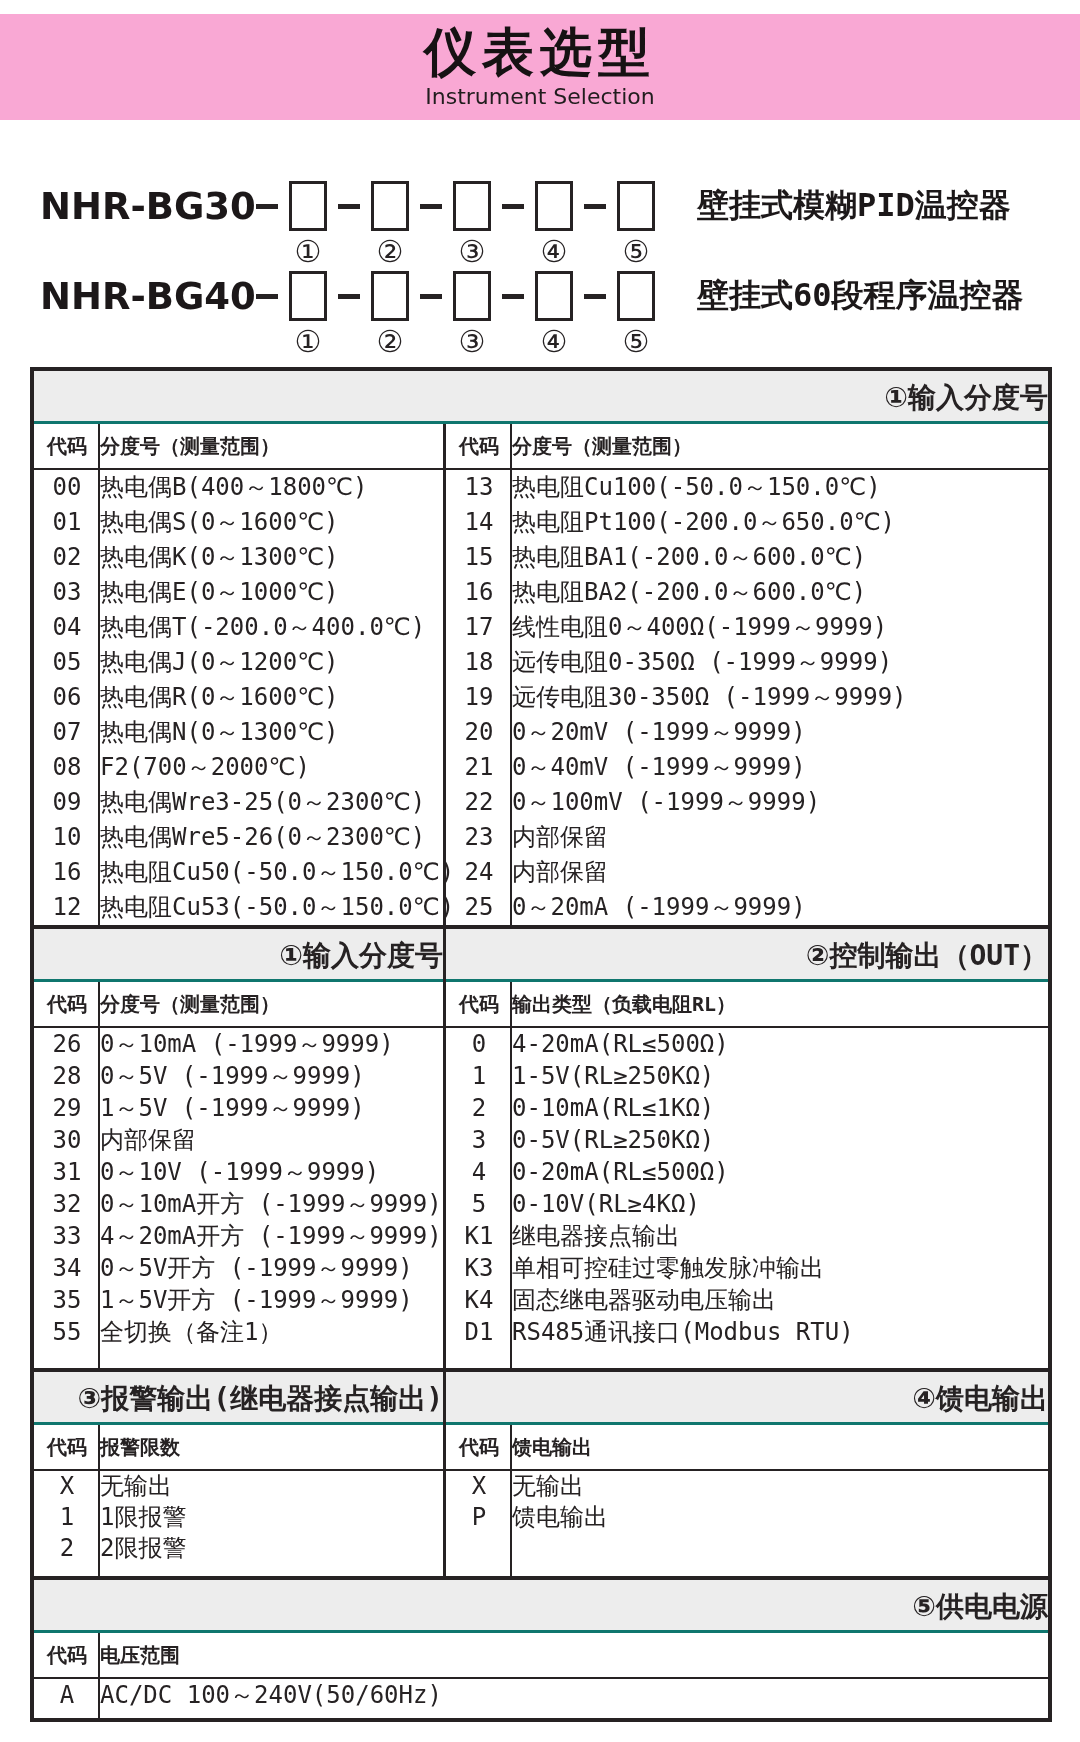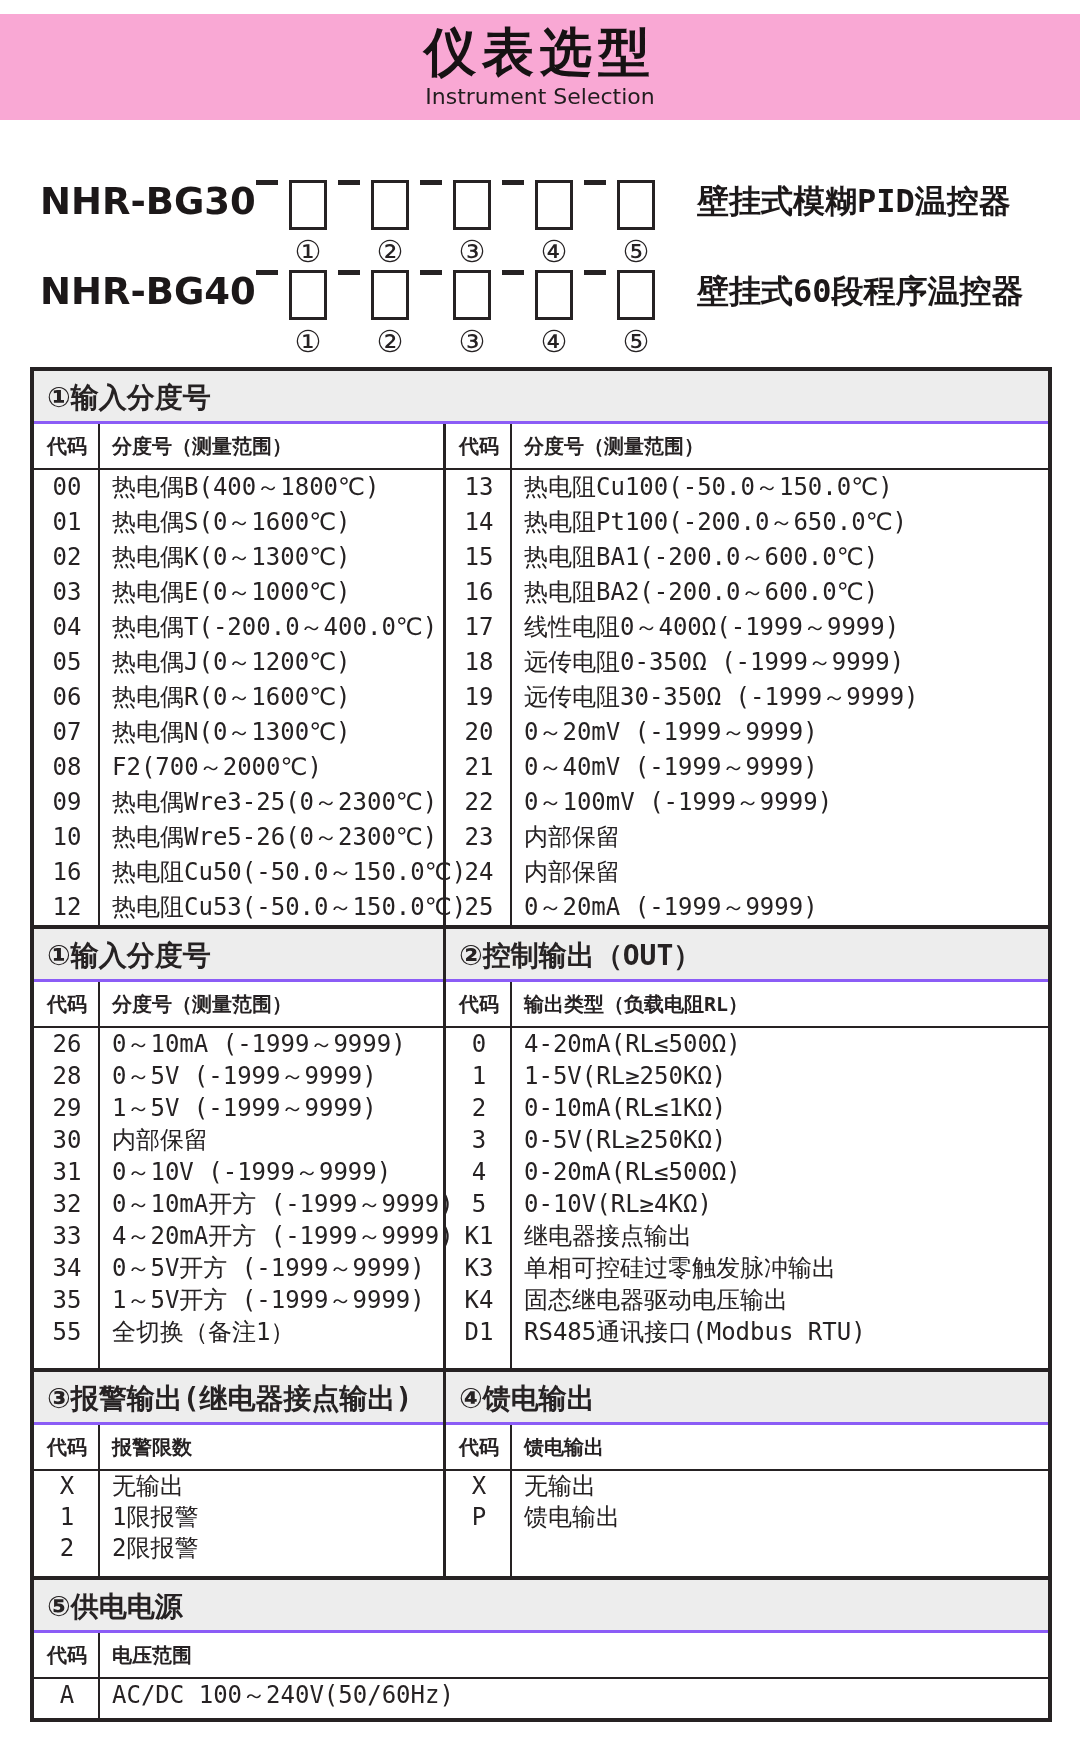--- a/index.html
+++ b/index.html
@@ -17,21 +17,21 @@
   .page-title {
     font-size:52px; font-weight:bold; letter-spacing:6px; color:#161213;
     font-family:"DejaVu Sans",sans-serif; line-height:1.05;
   }
   .page-subtitle {
     font-size:22px; color:#211d1e; margin-top:4px;
     font-family:"DejaVu Sans",sans-serif;
   }
   
   .model-area { margin:60px 0 0 40px; }
-  .model-line { display:flex; align-items:flex-start; height:52px; }
+  .model-line { display:flex; align-items:center; height:52px; }
   .model-name {
     width:205px; font-size:37px; font-weight:bold; letter-spacing:0px;
     font-family:"DejaVu Sans",sans-serif; white-space:nowrap; color:#1c1819;
   }
   .dash-bar { width:22px; height:5px; background:#262223; margin:0 11px; flex-shrink:0; }
   .slot-box { width:38px; height:50px; border:3px solid #262223; flex-shrink:0; background:#fff; }
   .model-desc {
     font-size:32px; font-weight:bold; margin-left:42px; white-space:nowrap; color:#1c1819;
   }
   .circle-line { display:flex; align-items:center; height:38px; }
@@ -44,33 +44,33 @@
   
   .spec-box {
     margin:7px 28px 0 30px; width:1022px;
     border:4px solid #262223; background:#fff;
   }
   .t-section { border-top:4px solid #262223; }
   .t-section:first-child { border-top:none; }
   .sec-header {
     background:#ededed; height:53px; line-height:53px;
     font-size:28px; font-weight:bold; padding-left:13px;
-    border-bottom:3px solid #8b5cf6; white-space:nowrap; overflow:hidden;
+    border-bottom:3px solid #0f766e; white-space:nowrap; overflow:hidden;text-align:right;
   }
   .t-body { display:flex; align-items:stretch; }
   .half-left { width:409px; flex-shrink:0; display:flex; flex-direction:column; }
   .half-right { flex:1; border-left:3px solid #262223; display:flex; flex-direction:column; }
   .grid { position:relative; flex:1; }
   .grid::before {
     content:""; position:absolute; left:64px; top:0; bottom:0; width:2px; background:#262223;
   }
   .trow { display:flex; align-items:stretch; }
   .tcell { white-space:nowrap; overflow:visible; }
   .tcell.code { width:66px; text-align:center; flex-shrink:0; }
-  .tcell.desc { flex:1; padding-left:12px; }
+  .tcell.desc { flex:1; }
   .colheader { height:46px; line-height:44px; border-bottom:2px solid #262223; font-size:20px; font-weight:600; }
   .rows .trow { height:var(--rh,32px); line-height:var(--rh,32px); font-size:24px; }
   .rh35 { --rh:35px; }
   .rh32 { --rh:32px; }
   .rh31 { --rh:31px; }
   .rh33 { --rh:33px; }
   .pad-b20 .rows { padding-bottom:20px; }
   .pad-b12 .rows { padding-bottom:12px; }
   .pad-b6  .rows { padding-bottom:6px; }
 </style>

